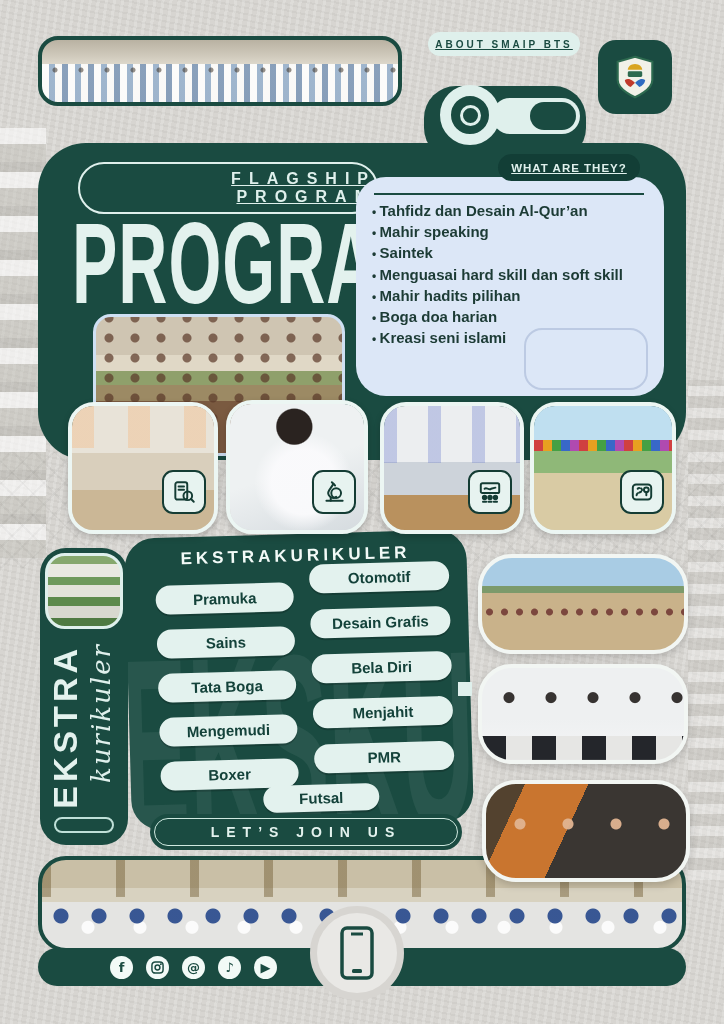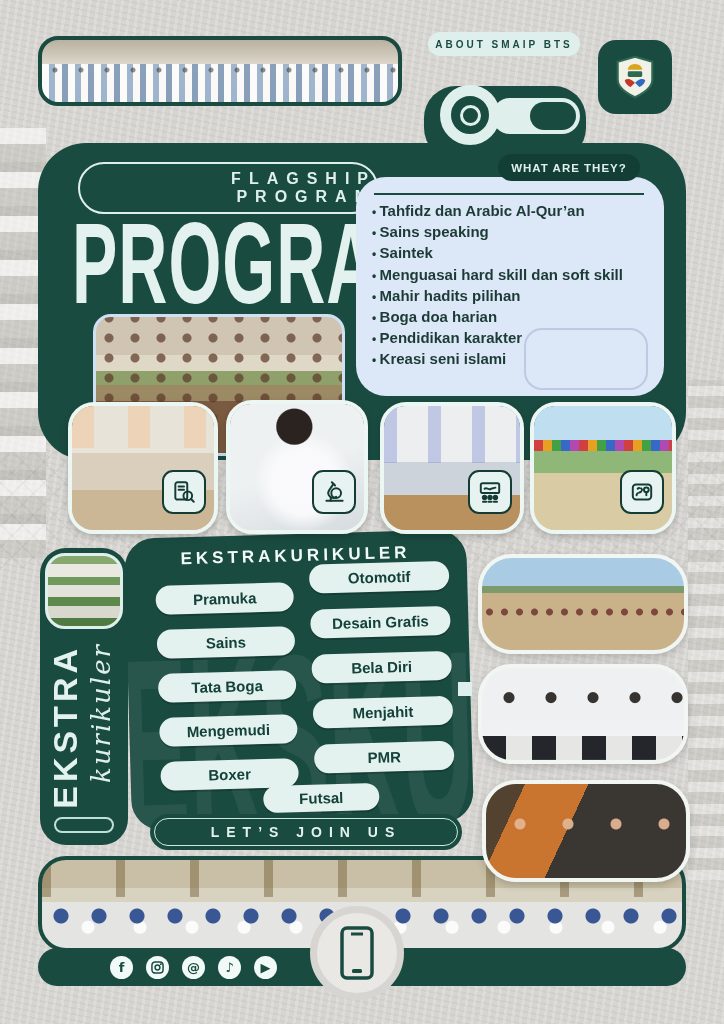--- a/index.html
+++ b/index.html
@@ -6,21 +6,21 @@
   *{box-sizing:border-box;}
   #poster{
     position:relative;width:724px;height:1024px;overflow:hidden;
     font-family:"Liberation Sans",sans-serif;
     background-color:#d7d5d1;
     background-image:
       repeating-linear-gradient(98deg, rgba(255,255,255,.18) 0 3px, transparent 3px 8px),
       repeating-linear-gradient(12deg, rgba(120,118,112,.07) 0 2px, transparent 2px 6px);
   }
   .abs{position:absolute;}
-  .flexc{display:flex;align-items:center;justify-content:center;}
+  .flexc{display:flex;align-items:center;justify-content:center;text-decoration:underline;}
 
   
   .bg-building{left:0;top:128px;width:46px;height:430px;opacity:.75;
     background:repeating-linear-gradient(180deg, rgba(255,255,255,.8) 0 16px, rgba(190,188,180,.55) 16px 34px, rgba(158,156,148,.45) 34px 44px);}
   .bg-right{right:0;top:380px;width:36px;height:500px;opacity:.45;
     background:repeating-linear-gradient(0deg, rgba(255,255,255,.6) 0 10px, rgba(173,170,163,.55) 10px 22px);}
   .texture-band{left:0;top:452px;width:724px;height:116px;
     background:
       repeating-linear-gradient(45deg, rgba(0,0,0,.03) 0 2px, transparent 2px 15px),
       repeating-linear-gradient(-45deg, rgba(0,0,0,.03) 0 2px, transparent 2px 15px);}
@@ -192,27 +192,26 @@
   </div>
   <div class="abs flagship-title">PROGRAM</div>
   <div class="abs flagship-photo"></div>
 
   <div class="abs wat-pill flexc">
     <span>WHAT ARE THEY?</span>
   </div>
   <div class="abs list-panel">
     <div class="list-rule"></div>
     <ul class="program-list">
-        <li>Tahfidz dan Arabic Al-Qur’an</li>
-        <li>Sains speaking</li>
+        <li>Tahfidz dan Desain Al-Qur’an</li>
+        <li>Mahir speaking</li>
         <li>Saintek</li>
         <li>Menguasai hard skill dan soft skill</li>
         <li>Mahir hadits pilihan</li>
         <li>Boga doa harian</li>
-        <li>Pendidikan karakter</li>
         <li>Kreasi seni islami</li>
       </ul>
   </div>
 
   <div class="abs card card1">
     <div class="ph"></div>
     <div class="badge flexc">
       <svg width="26" height="26" viewBox="0 0 24 24">
         <rect x="4" y="3" width="11" height="16" rx="2"></rect>
         <line x1="7" y1="7" x2="12" y2="7"></line>

